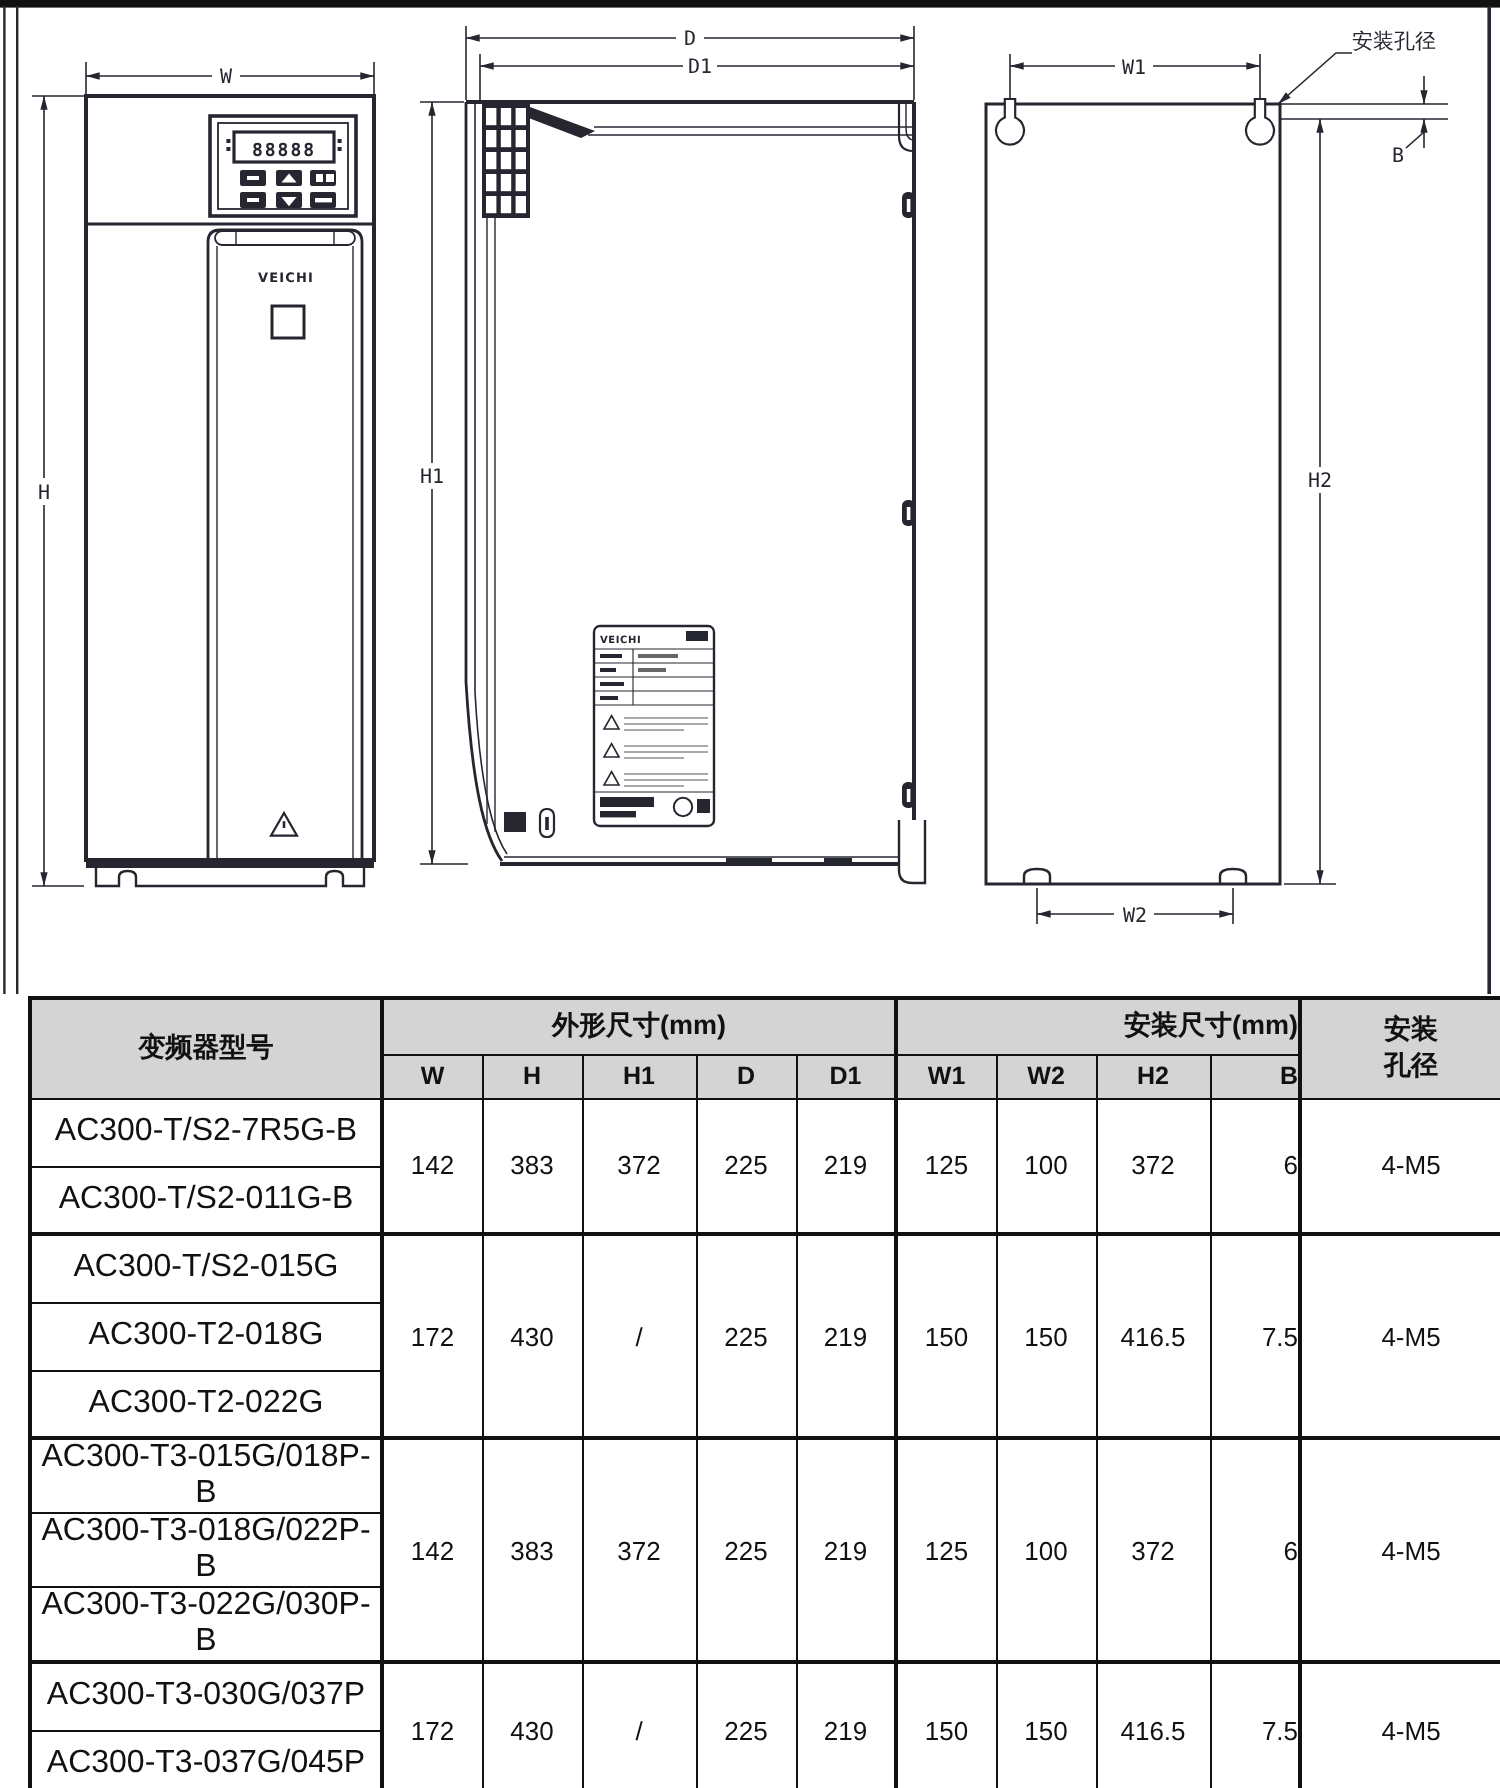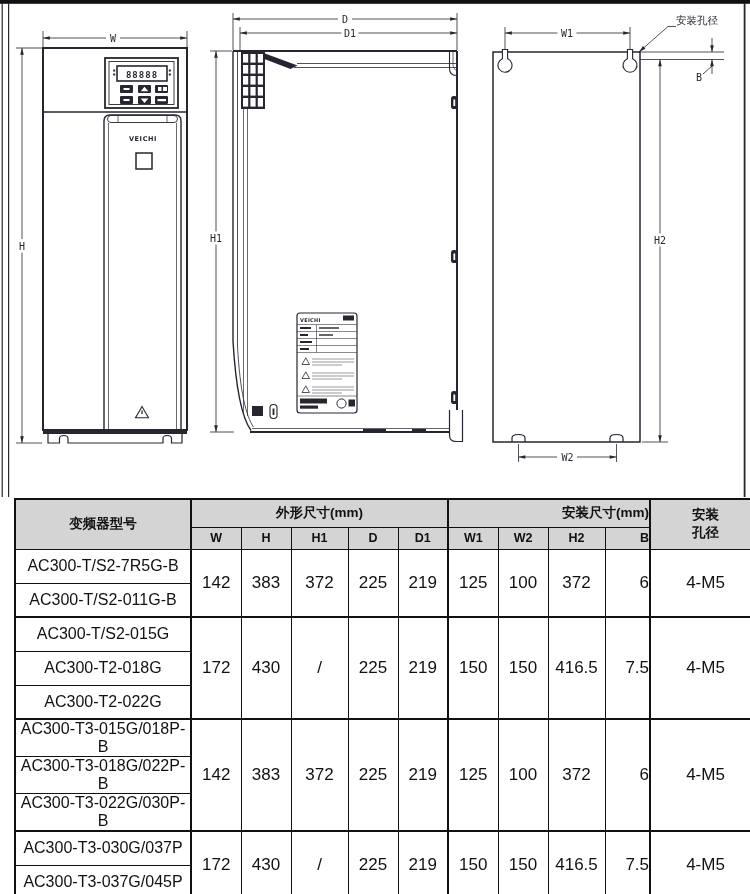--- a/index.html
+++ b/index.html
@@ -18,21 +18,21 @@
   table.spec,.spec th,.spec td{border:1px solid #111;}
   table.spec{border-width:2px;}
   .spec th,.spec td{padding:0;text-align:center;vertical-align:middle;overflow:hidden;}
   .spec thead th{background:#d4d4d4;font-weight:bold;}
   .spec .zh{font-size:13.5px;}
   .spec th.sub{font-size:12.5px;height:21px;}
   .spec thead tr.h1{height:28px;}
   .spec tbody tr{height:34px;}
   .spec td.model{font-size:16px;border-right-width:2px;}
   .spec th.model-h{border-right-width:2px;}
-  .spec td.val{font-size:17px;margin-left:20px;}
+  .spec td.val{font-size:13px;margin-left:20px;}
   .spec td.d1,.spec th.d1,.spec th.grp-out{border-right-width:2px;}
   .spec td.b,.spec th.b,.spec th.grp-mnt{border-right-width:2px;text-align:right;}
   .spec tr.gs td{border-top-width:2px;}
 </style>
 </head>
 <body>
 
 <div class="page">
 
 <svg width="750" height="497" viewBox="0 0 750 497">

